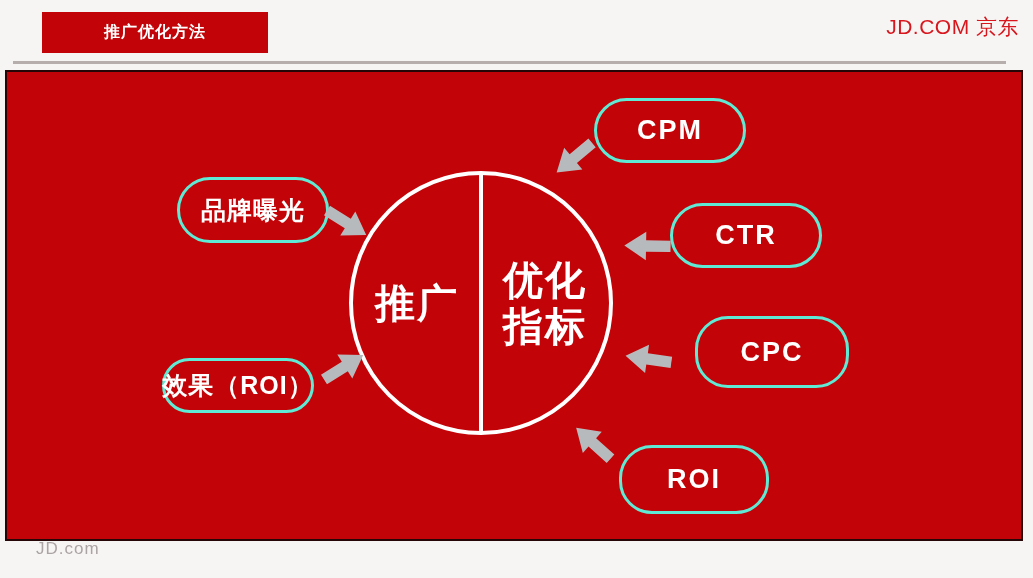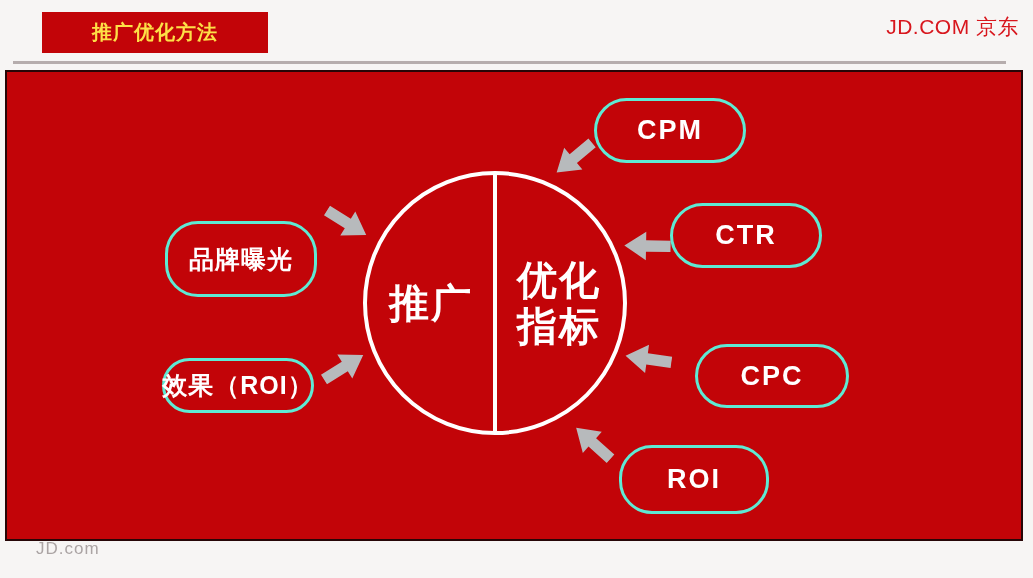--- a/index.html
+++ b/index.html
@@ -17,22 +17,22 @@
   }
   
   .title-box {
     position: absolute;
     left: 42px; top: 12px;
     width: 226px; height: 41px;
     background: #c20408;
     display: flex; align-items: center; justify-content: center;
   }
   .title-box span {
-    color: #fde047;
-    font-size: 20px;
+    color: #ffffff;
+    font-size: 16px;
     font-weight: bold;
     letter-spacing: 1px;
     white-space: nowrap;
   }
   .logo {
     position: absolute;
     right: 14px; top: 13px;
     color: #d8161d;
     font-size: 21px;
     font-weight: normal;
@@ -58,21 +58,21 @@
     position: absolute;
     left: 5px; top: 70px;
     width: 1018px; height: 471px;
     background: #c20408;
     border: 2px solid #270607;
     box-sizing: border-box;
   }
   
   .circle {
     position: absolute;
-    left: 356px; top: 99px;
+    left: 342px; top: 99px;
     width: 264px; height: 264px;
     border: 4px solid #ffffff;
     border-radius: 50%;
     box-sizing: border-box;
   }
   .circle-divider {
     position: absolute;
     left: calc(50% - 2px); top: 0;
     width: 4px; height: 100%;
     background: #ffffff;
@@ -96,25 +96,25 @@
     border: 3px solid #5eead4;
     border-radius: 33px;
     box-sizing: border-box;
     display: flex; align-items: center; justify-content: center;
     color: #ffffff;
     font-weight: bold;
     white-space: nowrap;
   }
   .bubble.cn { font-size: 25px; letter-spacing: 1px; }
   .bubble.en { font-size: 27px; letter-spacing: 2px; }
-  .b-brand  { left: 158px; top: 105px; width: 152px; height: 76px; margin-top: 44px; }
+  .b-brand  { left: 170px; top: 105px; width: 152px; height: 66px; }
   .b-effect { left: 155px; top: 286px; width: 152px; height: 55px; }
   .b-cpm    { left: 587px; top:  26px; width: 152px; height: 65px; }
   .b-ctr    { left: 663px; top: 131px; width: 152px; height: 65px; }
-  .b-cpc    { left: 688px; top: 272px; width: 154px; height: 64px; }
+  .b-cpc    { left: 688px; top: 244px; width: 154px; height: 72px; }
   .b-roi    { left: 612px; top: 373px; width: 150px; height: 69px; }
   
   .arrow {
     position: absolute;
     width: 48px; height: 34px;
   }
   .arrow svg { display: block; width: 100%; height: 100%; }
   .a-brand  { left: 316px; top: 134px; transform: rotate(32deg); }
   .a-effect { left: 313px; top: 278px; transform: rotate(-32deg); }
   .a-cpm    { left: 543px; top:  69px; transform: rotate(140deg); }

